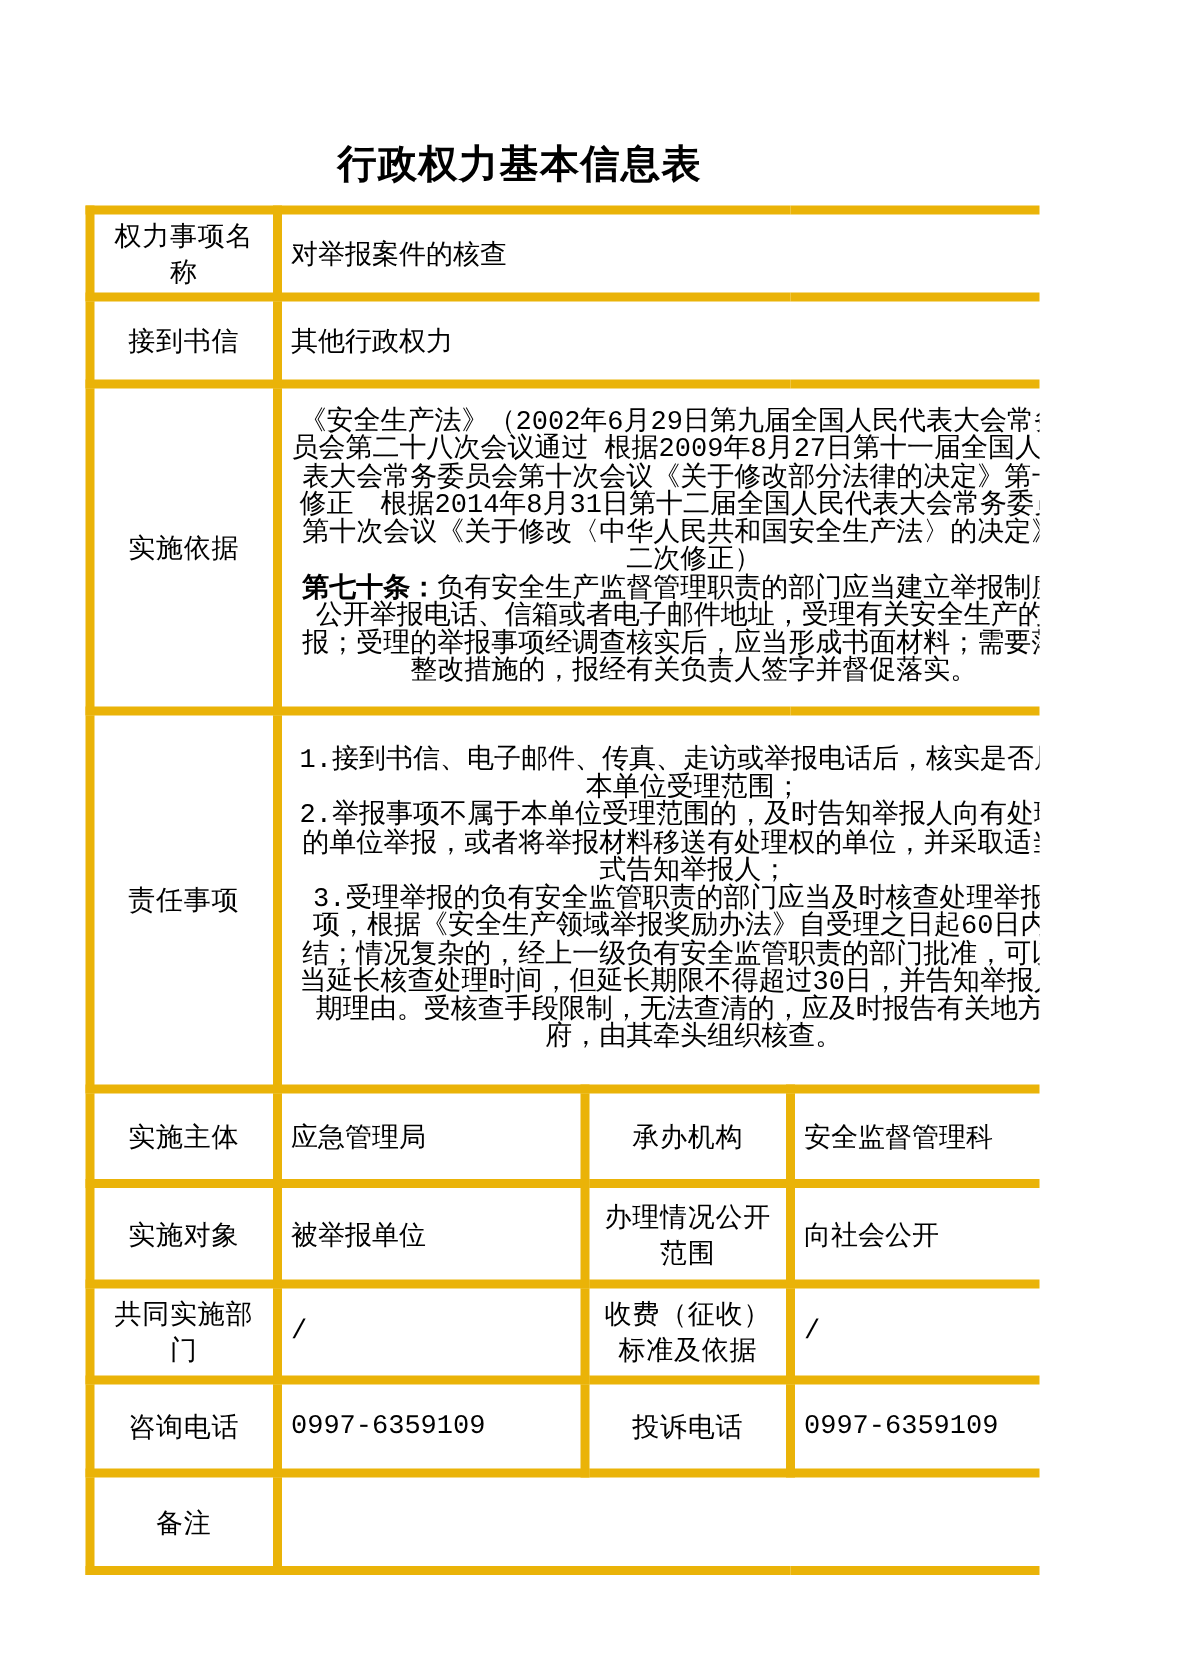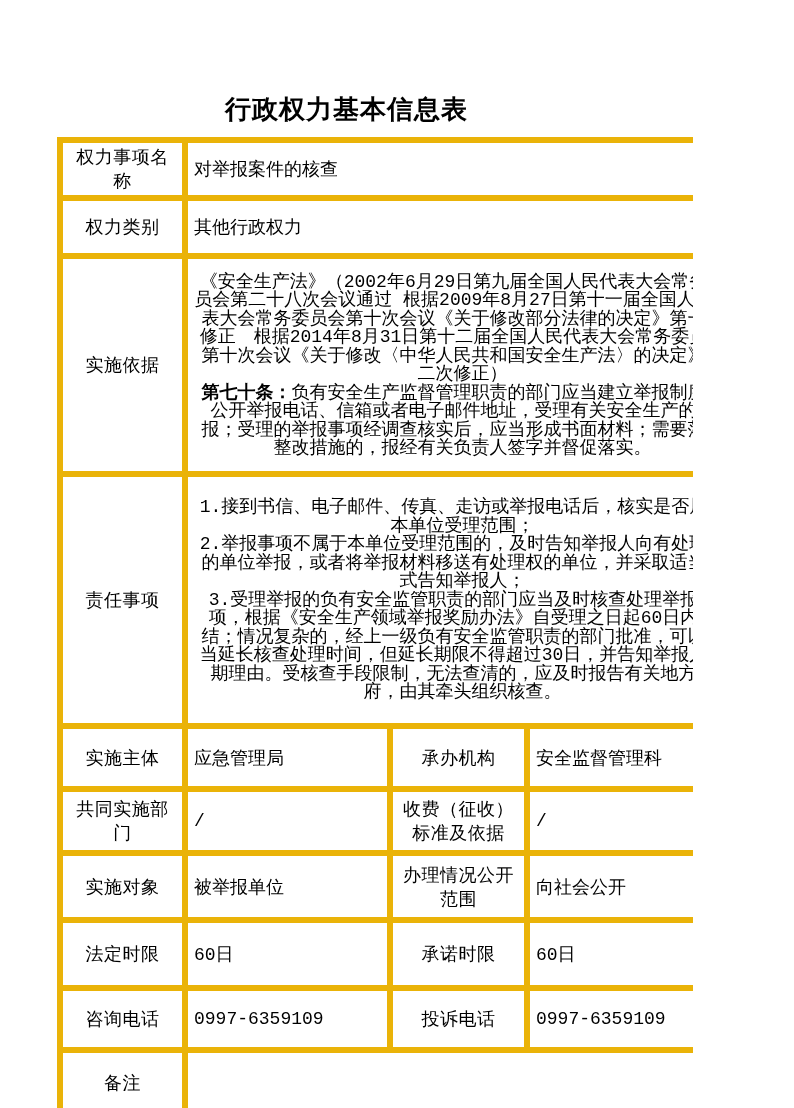--- a/index.html
+++ b/index.html
@@ -69,21 +69,21 @@
       <col style="width:213px">
     </colgroup>
     <tbody>
 
       <tr>
         <td class="label-cell" style="height:46px">权力事项名称</td>
         <td class="value-cell" colspan="3">对举报案件的核查</td>
       </tr>
 
       <tr>
-        <td class="label-cell" style="height:48px">权力类别</td>
+        <td class="label-cell" style="height:48px">接到书信</td>
         <td class="value-cell" colspan="3">其他行政权力</td>
       </tr>
 
       <tr>
         <td class="label-cell" style="height:208px">实施依据</td>
         <td class="text-cell" colspan="3">
           <p class="para">《安全生产法》（2002年6月29日第九届全国人民代表大会常务委员会第二十八次会议通过 根据2009年8月27日第十一届全国人民代表大会常务委员会第十次会议《关于修改部分法律的决定》第一次修正　根据2014年8月31日第十二届全国人民代表大会常务委员会第十次会议《关于修改〈中华人民共和国安全生产法〉的决定》第二次修正）</p>
           <p class="para"><span class="bold">第七十条：</span><span>负有安全生产监督管理职责的部门应当建立举报制度，公开举报电话、信箱或者电子邮件地址，受理有关安全生产的举报；受理的举报事项经调查核实后，应当形成书面材料；需要落实整改措施的，报经有关负责人签字并督促落实。</span></p>
         </td>
       </tr>
@@ -98,39 +98,33 @@
       </tr>
 
       <tr>
         <td class="label-cell" style="height:53px">实施主体</td>
         <td class="value-cell">应急管理局</td>
         <td class="label-cell">承办机构</td>
         <td class="value-cell">安全监督管理科</td>
       </tr>
 
       <tr>
-        <td class="label-cell" style="height:54px">共同实施部门</td>
-        <td class="value-cell">/</td>
-        <td class="label-cell">收费（征收）标准及依据</td>
-        <td class="value-cell">/</td>
-      </tr>
-
-      <tr>
         <td class="label-cell" style="height:57px">实施对象</td>
         <td class="value-cell">被举报单位</td>
         <td class="label-cell">办理情况公开范围</td>
         <td class="value-cell">向社会公开</td>
       </tr>
 
       <tr>
-        <td class="label-cell" style="height:58px">法定时限</td>
-        <td class="value-cell">60日</td>
-        <td class="label-cell">承诺时限</td>
-        <td class="value-cell">60日</td>
+        <td class="label-cell" style="height:54px">共同实施部门</td>
+        <td class="value-cell">/</td>
+        <td class="label-cell">收费（征收）标准及依据</td>
+        <td class="value-cell">/</td>
       </tr>
+
 
       <tr>
         <td class="label-cell" style="height:52px">咨询电话</td>
         <td class="value-cell">0997-6359109</td>
         <td class="label-cell">投诉电话</td>
         <td class="value-cell">0997-6359109</td>
       </tr>
 
       <tr>
         <td class="label-cell" style="height:55px">备注</td>

